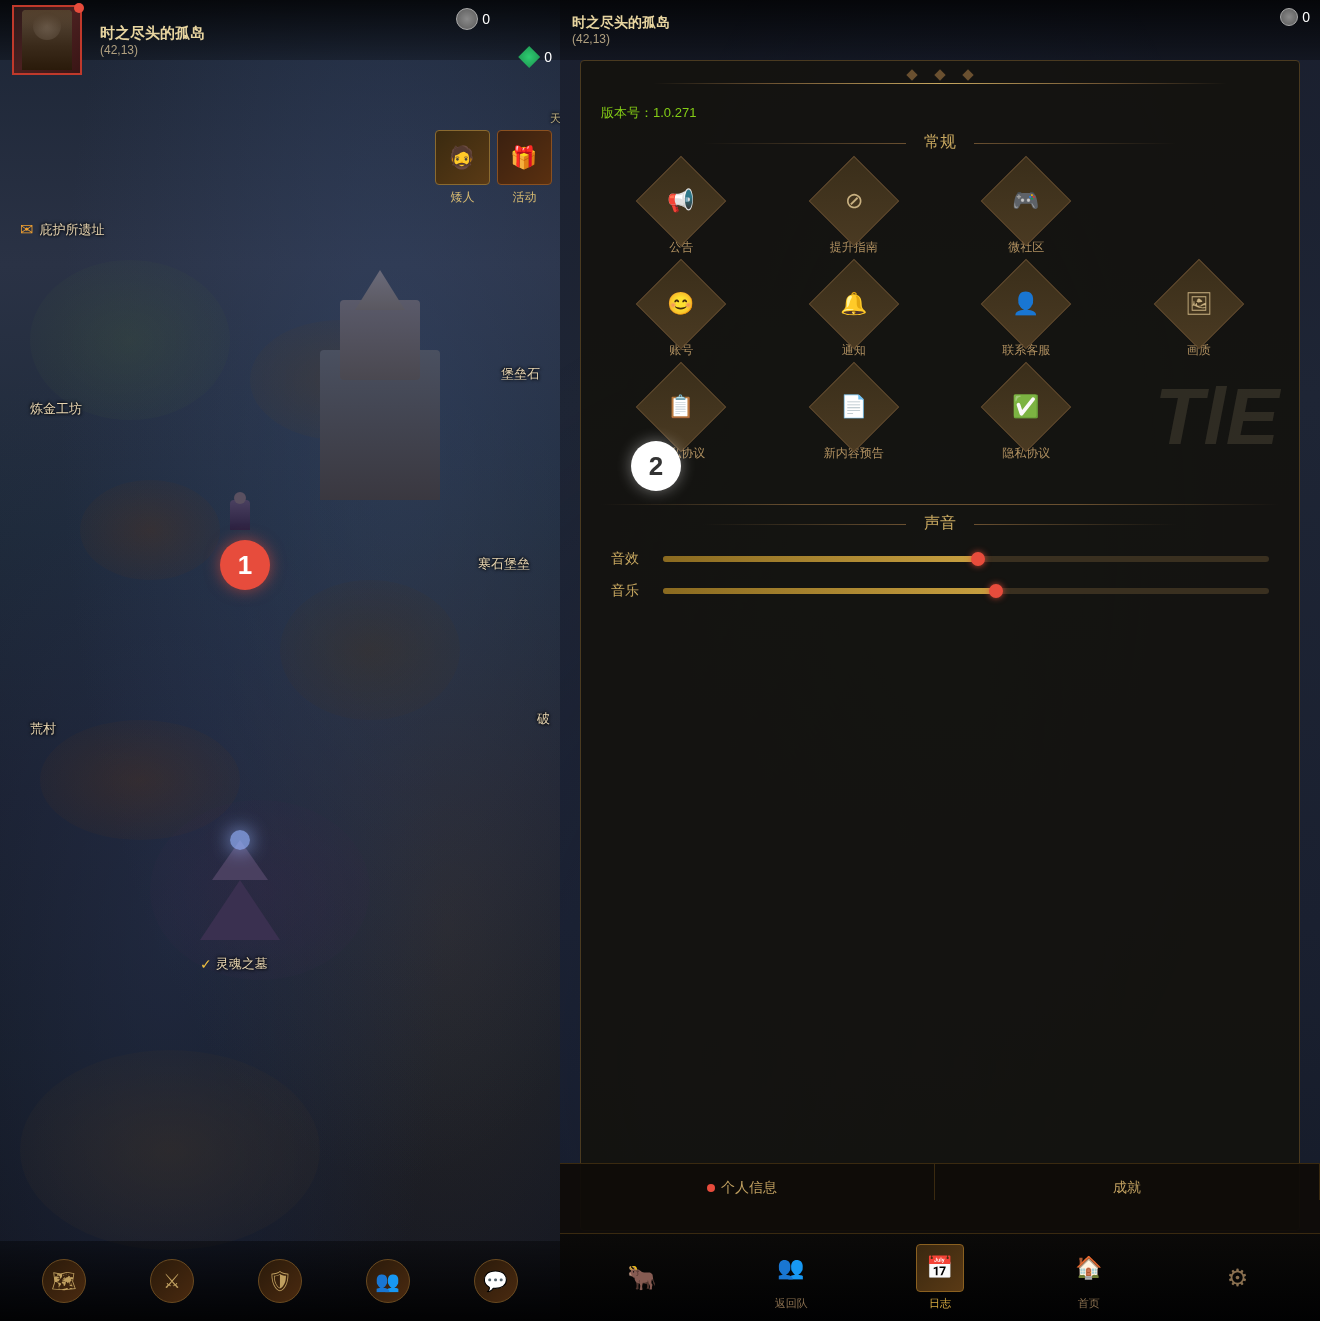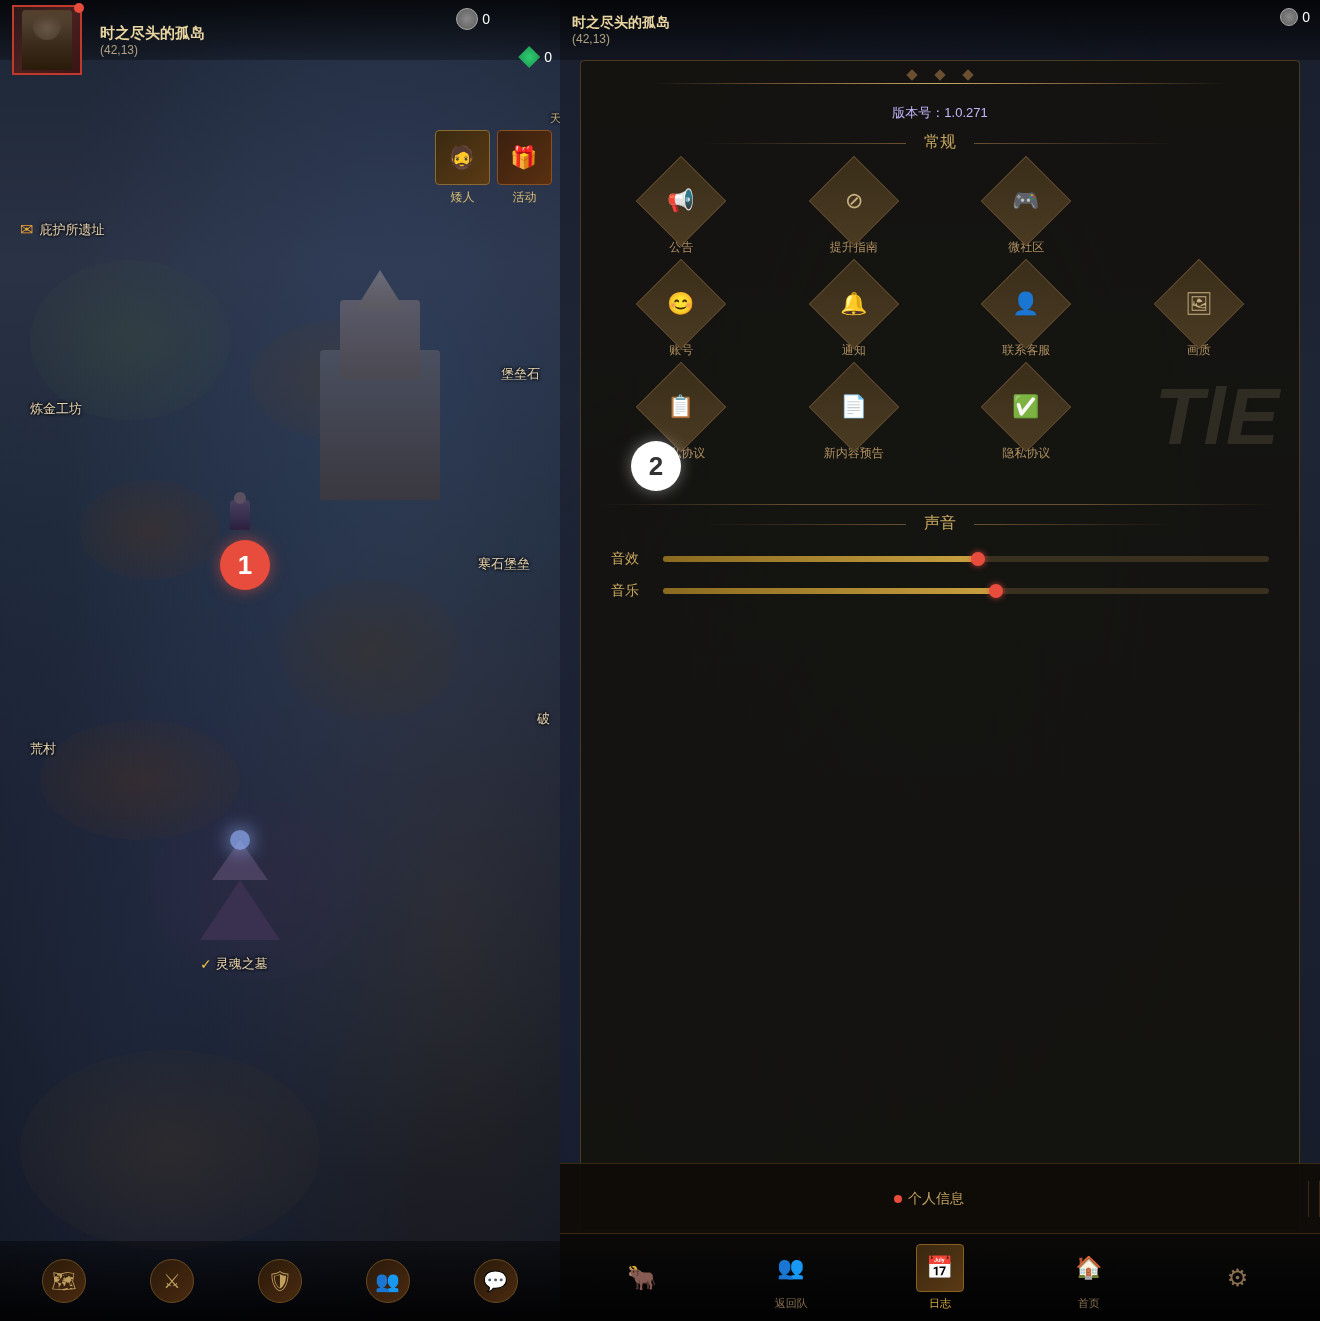--- a/index.html
+++ b/index.html
@@ -341,22 +341,22 @@
       align-items: center;
       gap: 8px;
     }
 
     
     .settings-content {
       padding: 16px 20px;
     }
 
     .version-line {
-      text-align: center;
-      color: #c4b5fd;
+      text-align: left;
+      color: #84cc16;
       font-size: 13px;
       margin-bottom: 10px;
     }
 
     .section-title {
       text-align: center;
       color: #c8a860;
       font-size: 16px;
       margin: 10px 0 16px;
       position: relative;
@@ -580,21 +580,20 @@
     
     .bottom-action-bar {
       position: absolute;
       bottom: 88px;
       left: 0;
       right: 0;
       height: 70px;
       background: rgba(15,12,8,0.95);
       border-top: 1px solid #3a2a10;
       display: flex;
-      align-items: center;
       justify-content: space-between;
       padding: 0 0;
       gap: 10px;
     }
 
     .action-btn {
       flex: 1;
       height: 48px;
       display: flex;
       align-items: center;
@@ -782,21 +781,21 @@
 
   <div class="shelter-label">
     <span class="shelter-icon">✉</span>
     <span class="map-label" style="position:static;">庇护所遗址</span>
   </div>
 
   <span class="map-label" style="top:400px;left:30px;">炼金工坊</span>
   <span class="map-label" style="top:365px;right:20px;">堡垒石</span>
   <span class="map-label" style="top:555px;right:30px;">寒石堡垒</span>
   <span class="map-label" style="top:710px;right:10px;">破</span>
-  <span class="map-label" style="top:740px;left:30px;">荒村</span>
+  <span class="map-label" style="top:720px;left:30px;">荒村</span>
 
   <div style="position:absolute;top:955px;left:200px;">
     <div class="check-label">
       <span class="check-icon">✓</span>
       <span class="map-label" style="position:static;">灵魂之墓</span>
     </div>
   </div>
 
   <div class="step-badge" style="left:220px;top:540px;">
     <span>1</span>
@@ -956,20 +955,23 @@
 
     <div class="tle-text">TlE</div>
   </div>
 
   <div class="bottom-action-bar">
     <button class="action-btn">
       <div class="action-btn-dot"></div>
       <span>个人信息</span>
     </button>
     <div class="btn-divider"></div>
+    <button class="action-btn">
+      <span>成就</span>
+    </button>
     <div class="btn-divider"></div>
   </div>
 
   <div class="bottom-tab-bar">
 
     <div class="tab-item">
       <div class="tab-icon-box">
         <span style="font-size:24px;">🐂</span>
       </div>
     </div>

